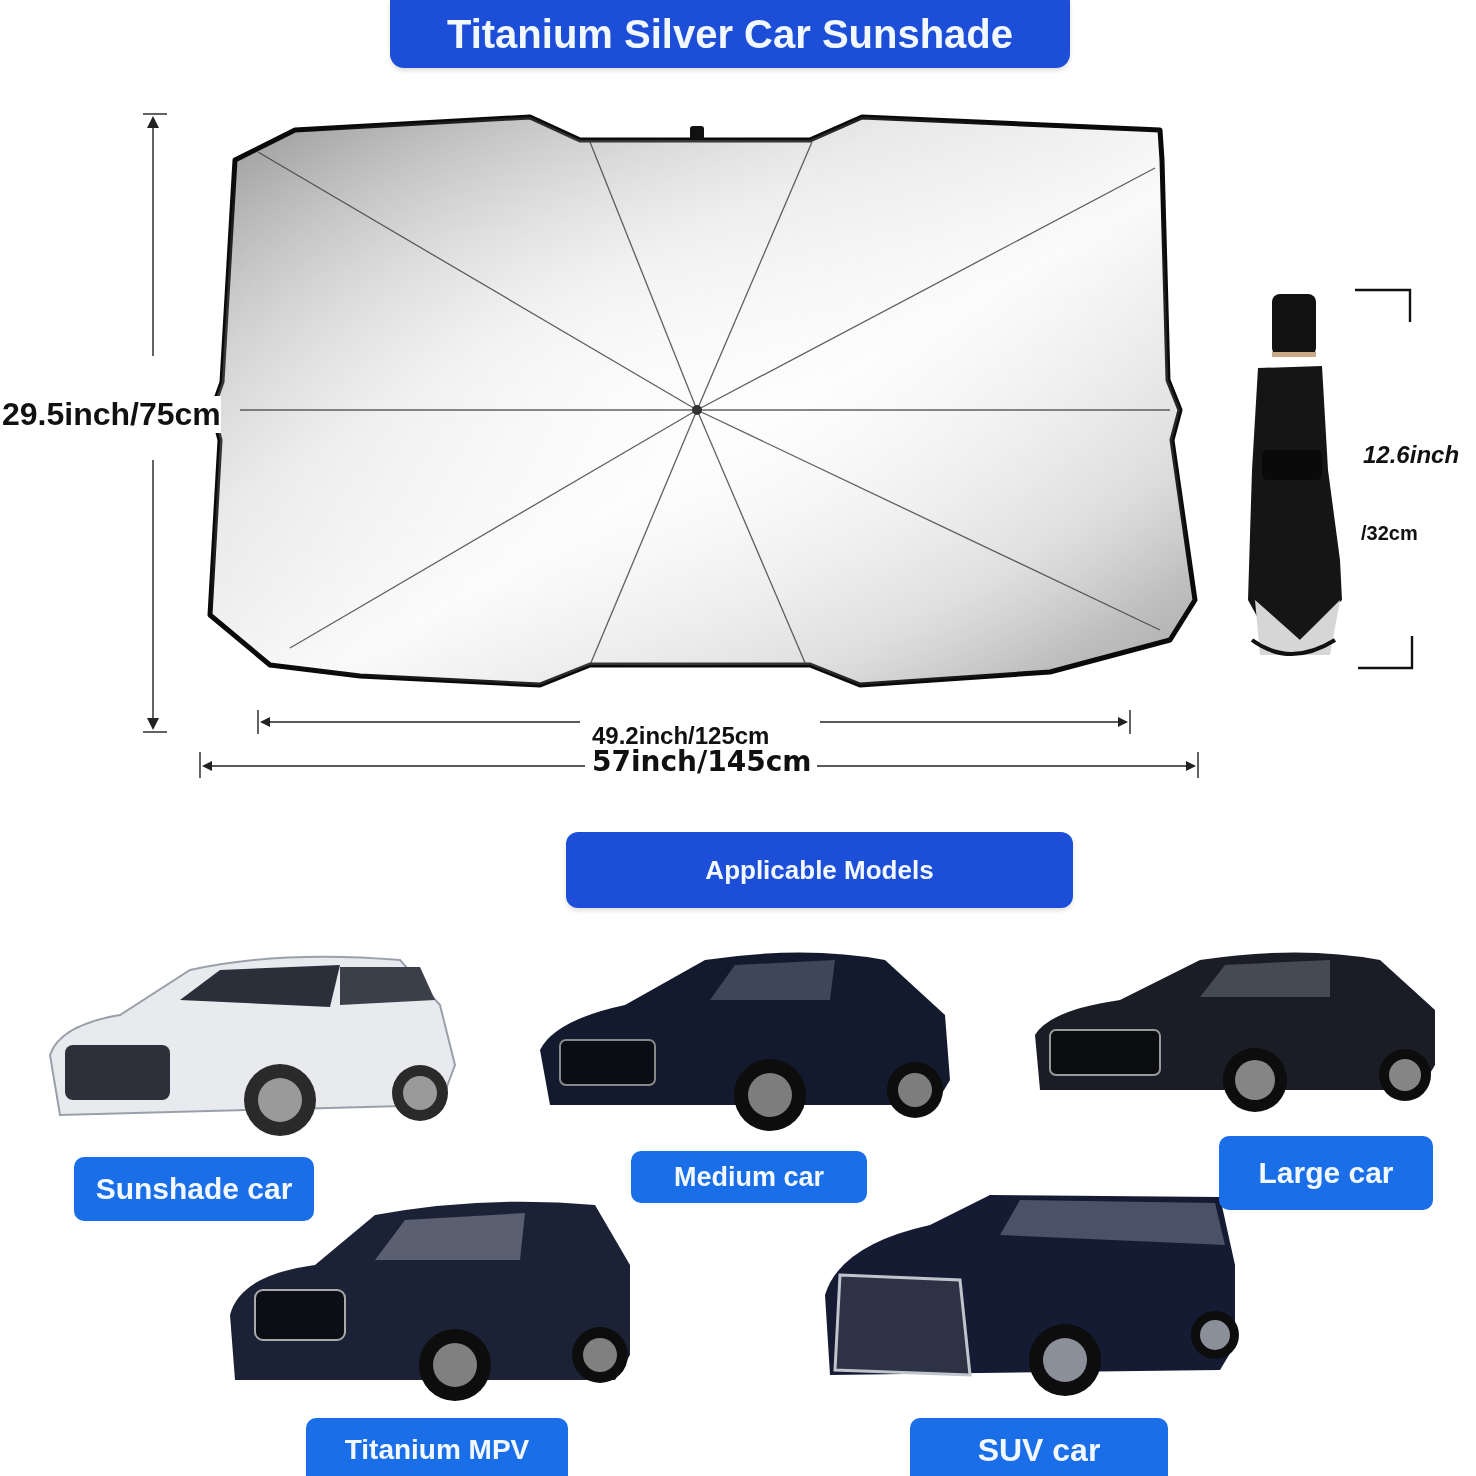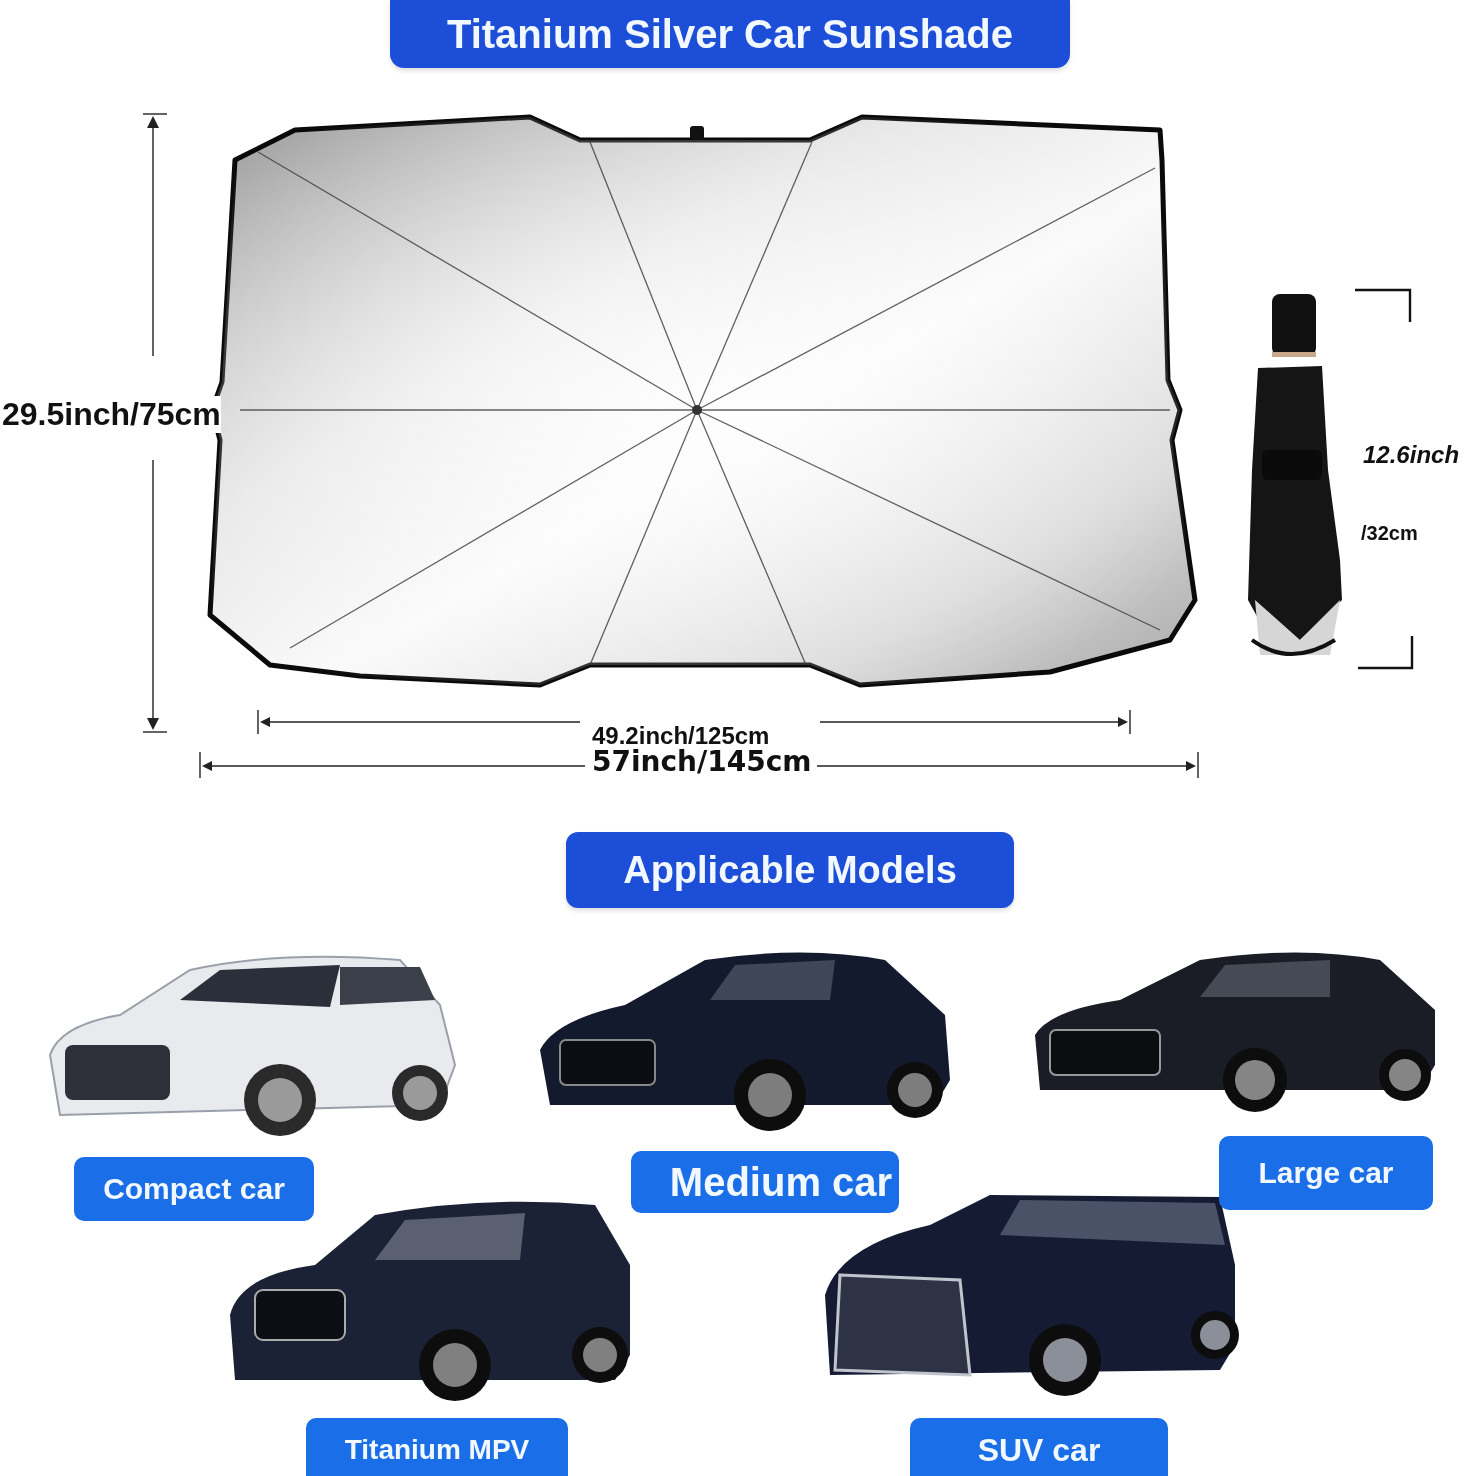--- a/index.html
+++ b/index.html
@@ -3,21 +3,21 @@
 <meta charset="utf-8">
 <style>
   html, body { margin:0; padding:0; background:#ffffff; }
   body { width:1476px; height:1476px; position:relative; overflow:hidden; font-family:"Liberation Sans", sans-serif; }
   .banner {
     position:absolute; background:#1d4ed8; color:#f2f8ff; font-weight:bold;
     display:flex; align-items:center; justify-content:center;
     box-shadow:0 3px 4px rgba(0,0,0,0.12);
   }
   .title-banner { left:390px; top:0; width:680px; height:68px; font-size:40px; border-radius:0 0 14px 14px; }
-  .models-banner { left:566px; top:832px; width:448px; height:76px; font-size:38px; border-radius:12px; }
+  .models-banner { left:566px; top:832px; width:507px; height:76px; font-size:26px; border-radius:12px; }
   .label { position:absolute; background:#1a6ee8; color:#f2f8ff; font-weight:bold; border-radius:10px; display:flex; align-items:center; justify-content:center; }
   .dim-text { position:absolute; color:#111; font-weight:bold; white-space:nowrap; background:#fff; }
   .dim-text.thin { font-weight:bold; }
   svg { position:absolute; }
   .car { position:absolute; }
 </style>
 </head>
 <body>
 
 <div class="banner title-banner">
@@ -144,23 +144,23 @@
   <path d="M5,110 Q20,60 110,40 L170,10 L400,12 L415,80 L415,160 L400,185 L10,190 Z" fill="#141b33"></path>
   <path d="M180,50 L200,15 L395,18 L405,60 Z" fill="#4a5268"></path>
   <path d="M20,90 L140,95 L150,190 L15,185 Z" fill="#2d3345" stroke="#c0c4cc" stroke-width="3"></path>
   <circle cx="245" cy="175" r="36" fill="#0d0d0d"></circle>
     <circle cx="245" cy="175" r="22" fill="#8b8f99"></circle>
   <circle cx="395" cy="150" r="24" fill="#0d0d0d"></circle>
     <circle cx="395" cy="150" r="15" fill="#8b8f99"></circle>
 </svg>
 
 <div class="label" style="left:74px;top:1157px;width:240px;height:64px;font-size:30px;">
-  <span>Compact car</span>
+  <span>Sunshade car</span>
 </div>
-<div class="label" style="left:631px;top:1151px;width:236px;height:62px;font-size:40px;padding-left:32px;">
+<div class="label" style="left:631px;top:1151px;width:236px;height:52px;font-size:27px;">
   <span>Medium car</span>
 </div>
 <div class="label" style="left:1219px;top:1136px;width:214px;height:74px;font-size:30px;">
   <span>Large car</span>
 </div>
 <div class="label" style="left:306px;top:1418px;width:262px;height:64px;font-size:28px;border-radius:10px 10px 0 0;">
   <span>Titanium MPV</span>
 </div>
 <div class="label" style="left:910px;top:1418px;width:258px;height:64px;font-size:32px;border-radius:10px 10px 0 0;">
   <span>SUV car</span>

